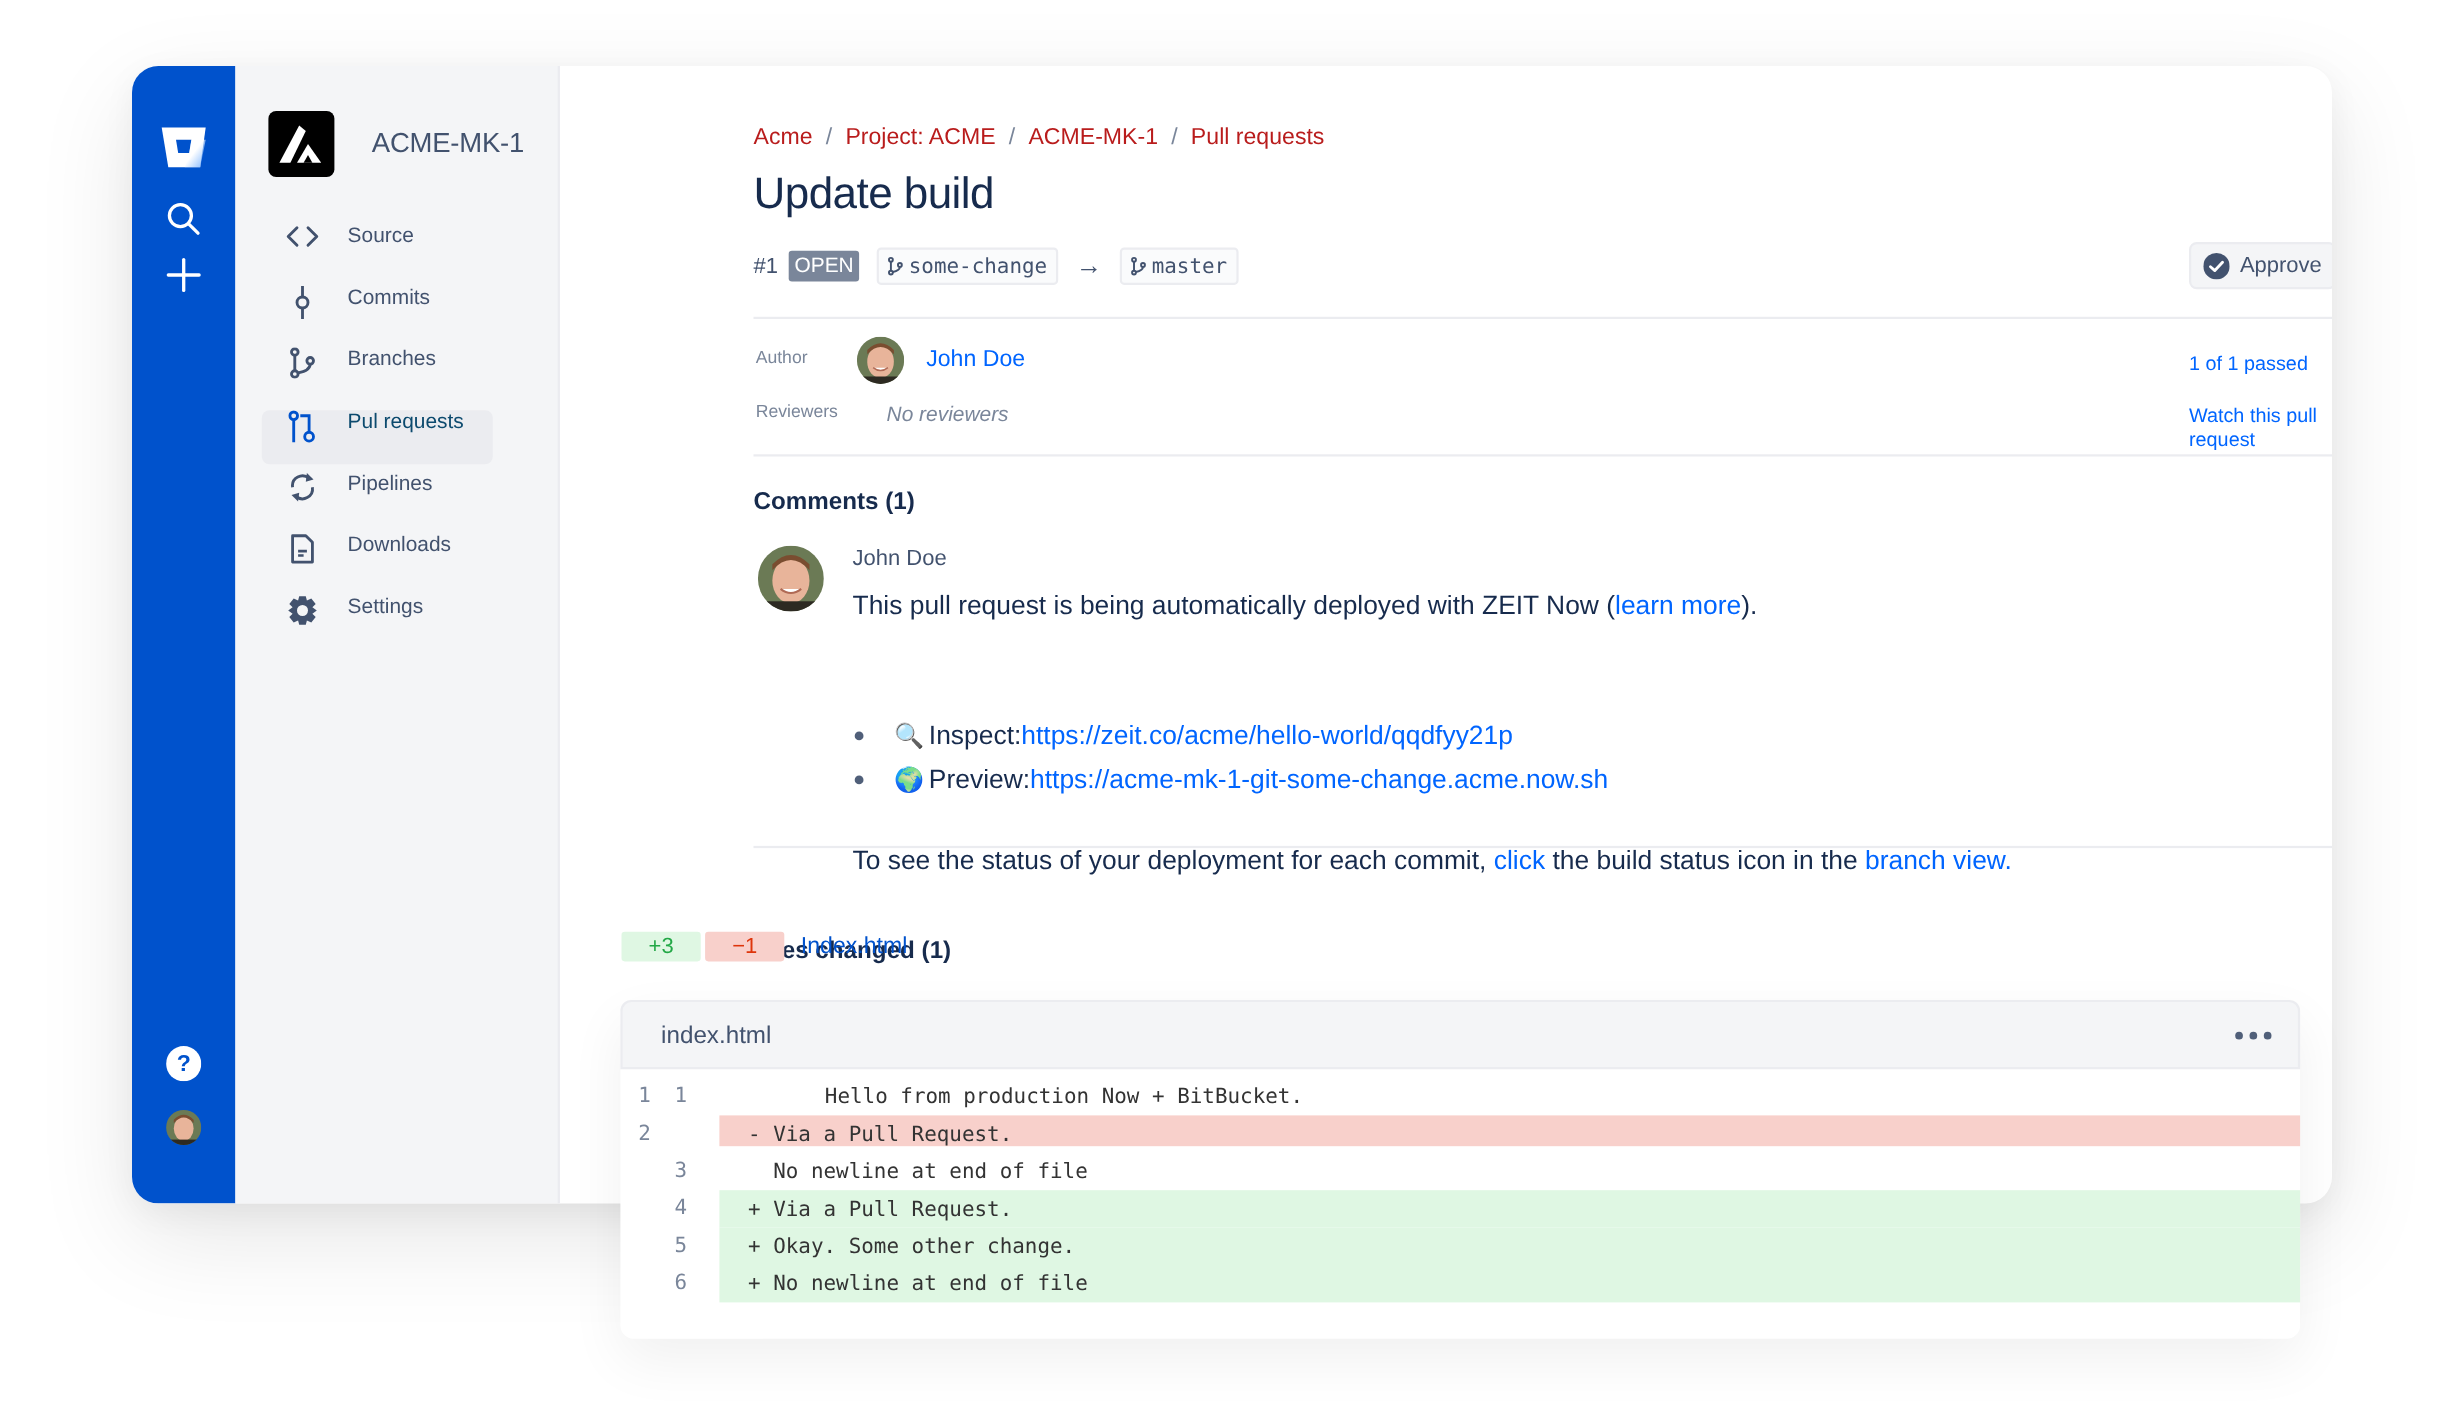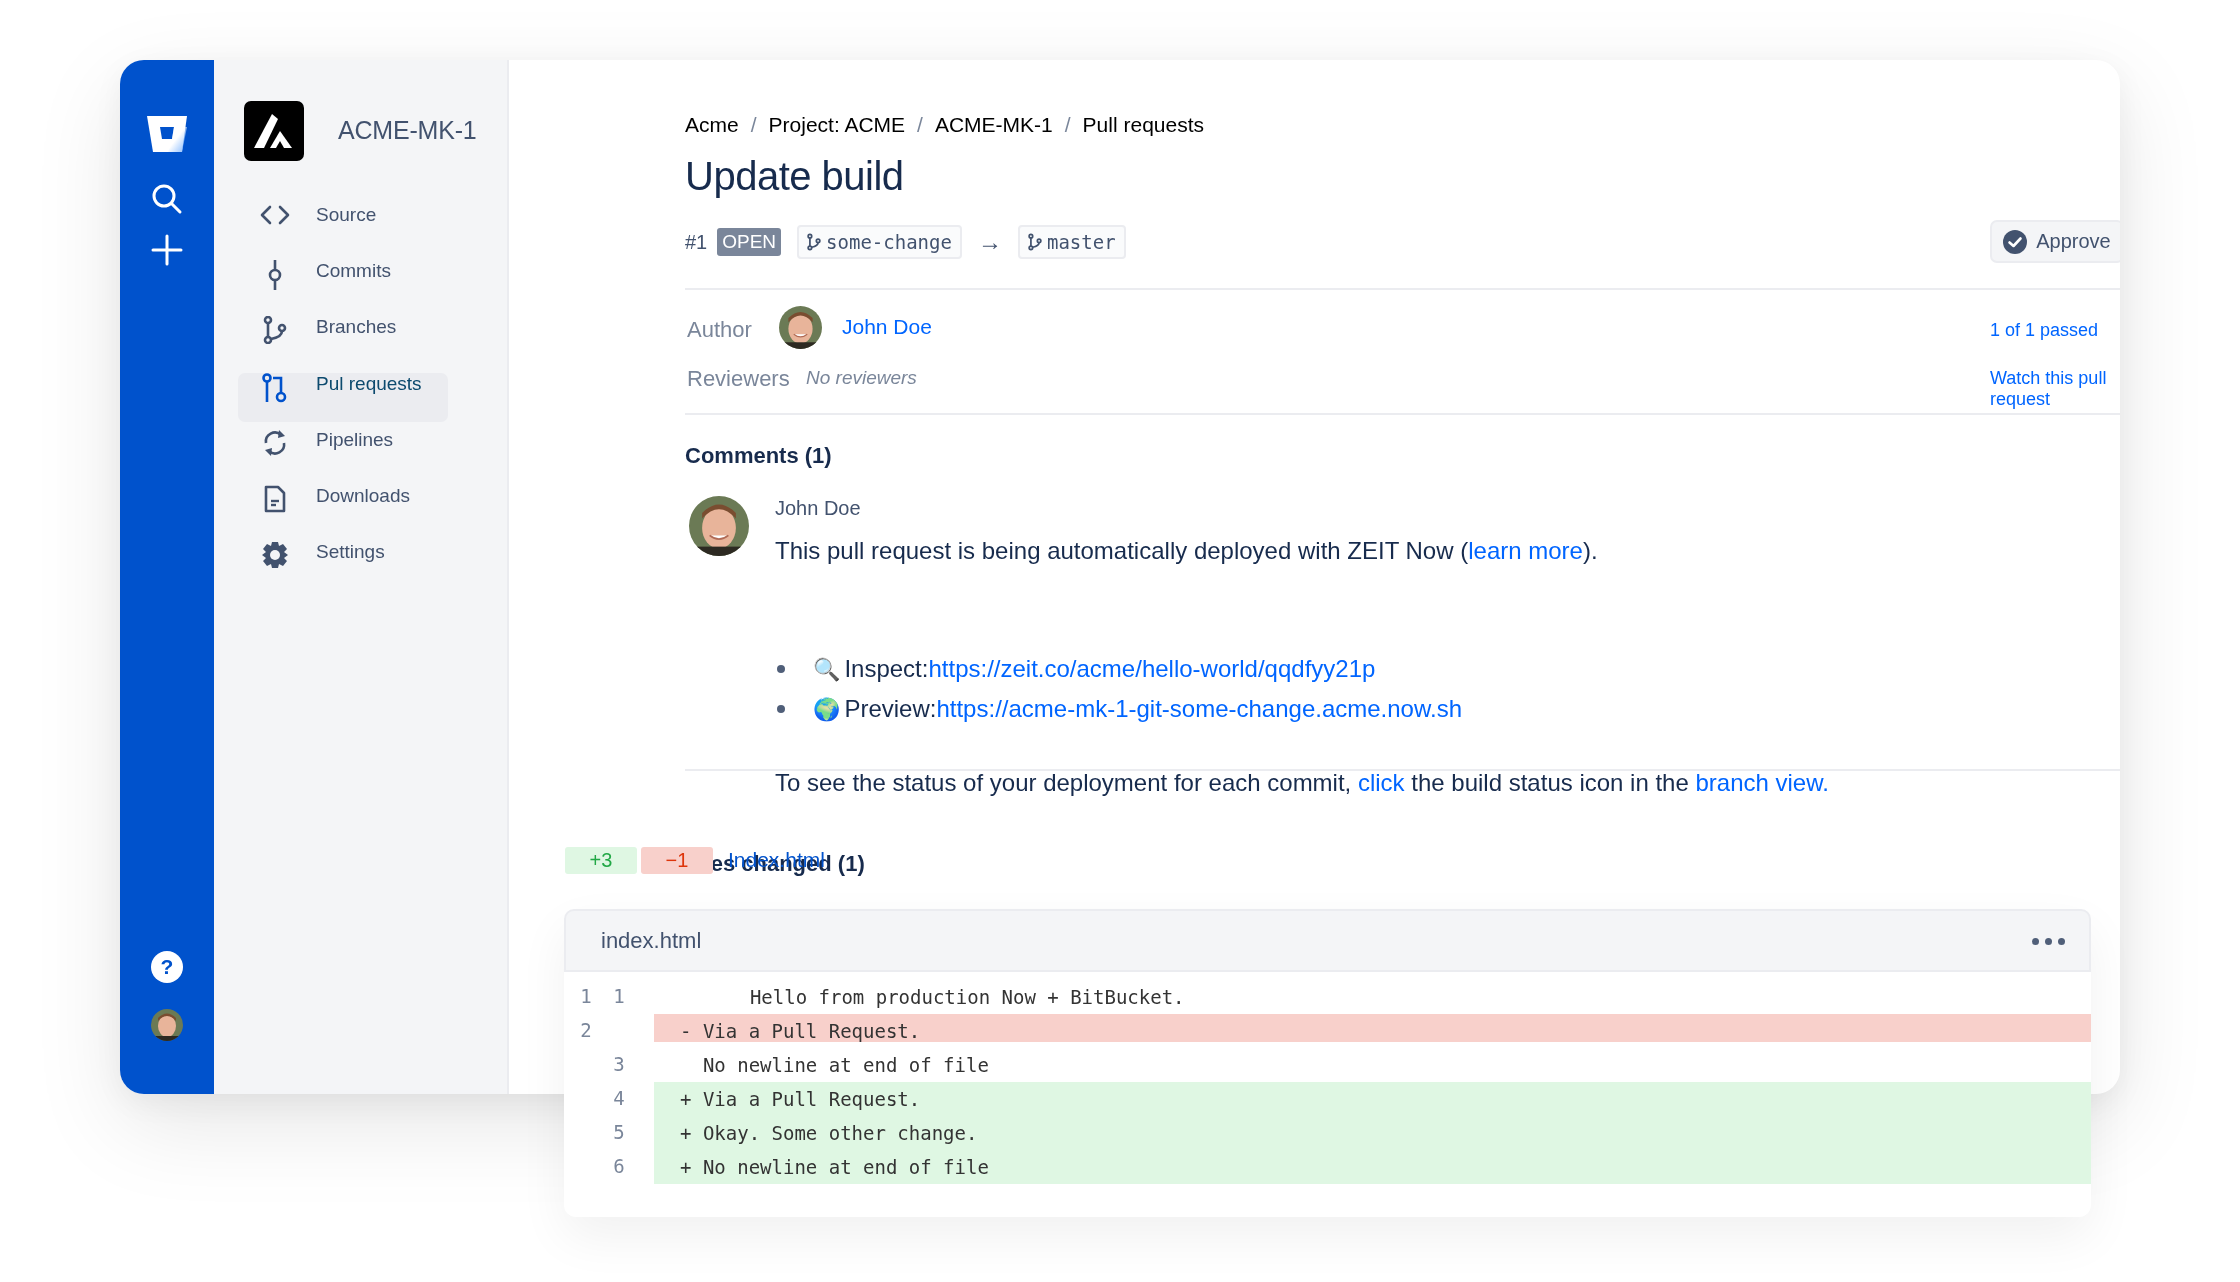--- a/index.html
+++ b/index.html
@@ -33,21 +33,21 @@
     display: flex; align-items: flex-start; cursor: pointer;
   }
   .nav-item.active { background: #ebecf0; }
   .nav-item .ni-icon { width: 34px; margin-left: 20px; display: flex; justify-content: center; }
   .nav-item .ni-label { margin-left: 24px; font-size: 19px; color: #42526e; }
   .nav-item.active .ni-label { color: #0c4a6e; }
 
   .main { position: absolute; left: 389px; top: 0; right: 0; height: 100%; }
   .breadcrumb { position: absolute; left: 176px; top: 53px; font-size: 21px; color: #7a869a; white-space: nowrap; }
   .breadcrumb .sep { margin: 0 12px; }
-  .breadcrumb a { color: #000000; text-decoration: none; }
+  .breadcrumb a { color: #b91c1c; text-decoration: none; }
   .title { position: absolute; left: 176px; top: 94px; font-size: 40px; color: #172b4d; font-weight: 400; letter-spacing: -0.5px; }
   .metarow { position: absolute; left: 176px; top: 165px; height: 34px; display: flex; align-items: center; white-space: nowrap; }
   .pr-num { font-size: 20px; color: #42526e; margin-right: 10px; }
   .open-badge { background: #7a869a; color: #fff; font-size: 19px; padding: 3px 5px; border-radius: 3px; margin-right: 16px; }
   .branch-pill {
     display: flex; align-items: center; height: 34px; padding: 0 8px;
     border: 2px solid #ebecf0; background: #fafbfc; border-radius: 4px;
     font-family: "DejaVu Sans Mono", "Liberation Mono", monospace; font-size: 19px; color: #42526e;
   }
   .branch-pill svg { margin-right: 5px; }
@@ -57,21 +57,21 @@
     position: absolute; top: 160px; height: 43px; border: 2px solid #ebecf0; background: #f4f5f7; border-radius: 7px;
     display: flex; align-items: center; justify-content: center; cursor: pointer;
   }
   .btn-approve { left: 1481px; width: 134px; }
   .btn-approve span { font-size: 20px; color: #42526e; margin-left: 9px; }
   .dots { display: flex; gap: 6px; }
   .dots i { display: block; width: 7px; height: 7px; border-radius: 50%; background: #505f79; }
 
   .divider { position: absolute; left: 176px; height: 2px; background: #ebecf0; }
 
-  .field-label { position: absolute; left: 178px; font-size: 22px; color: #7a869a; }
+  .field-label { position: absolute; left: 178px; font-size: 16px; color: #7a869a; }
   .author-avatar { position: absolute; left: 270px; top: 246px; width: 43px; height: 43px; border-radius: 50%; overflow: hidden; }
   .author-name { position: absolute; left: 333px; top: 255px; font-size: 21px; color: #0065ff; text-decoration: none; }
   .no-reviewers { position: absolute; left: 297px; top: 307px; font-size: 19px; color: #7a869a; font-style: italic; }
   .right-link { position: absolute; left: 1481px; font-size: 18px; color: #0065ff; text-decoration: none; }
 
   .section-title { position: absolute; left: 176px; font-size: 22px; font-weight: bold; color: #172b4d; }
 
   .comment-avatar { position: absolute; left: 180px; top: 436px; width: 60px; height: 60px; border-radius: 50%; overflow: hidden; }
   .comment-author { position: absolute; left: 266px; top: 437px; font-size: 20px; color: #42526e; }
   .comment-text { position: absolute; left: 266px; top: 477px; font-size: 24px; color: #172b4d; white-space: nowrap; }

